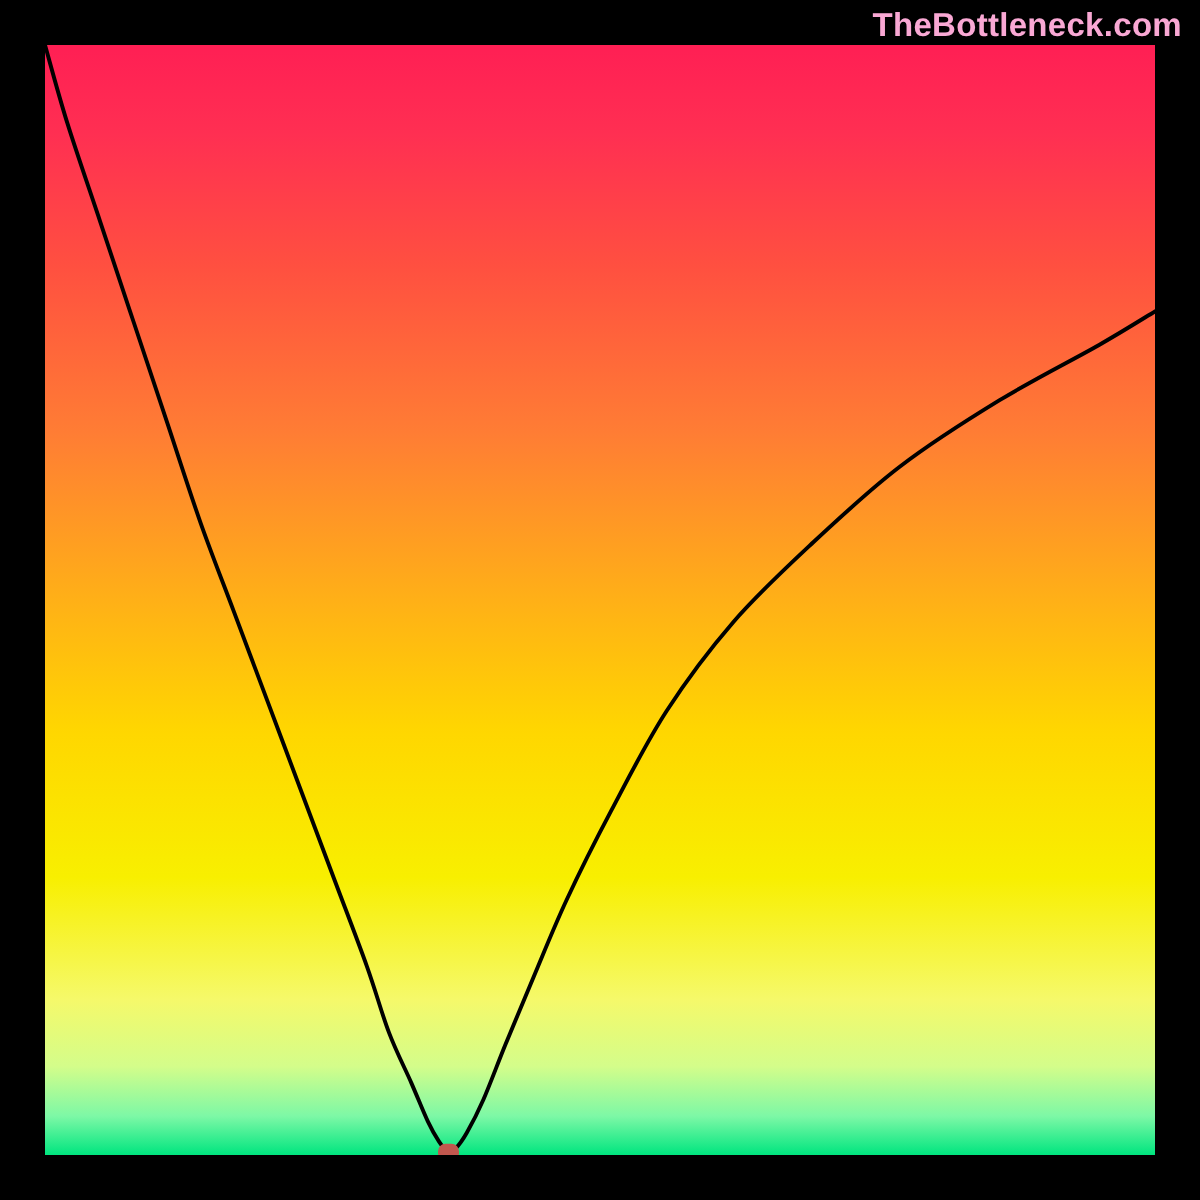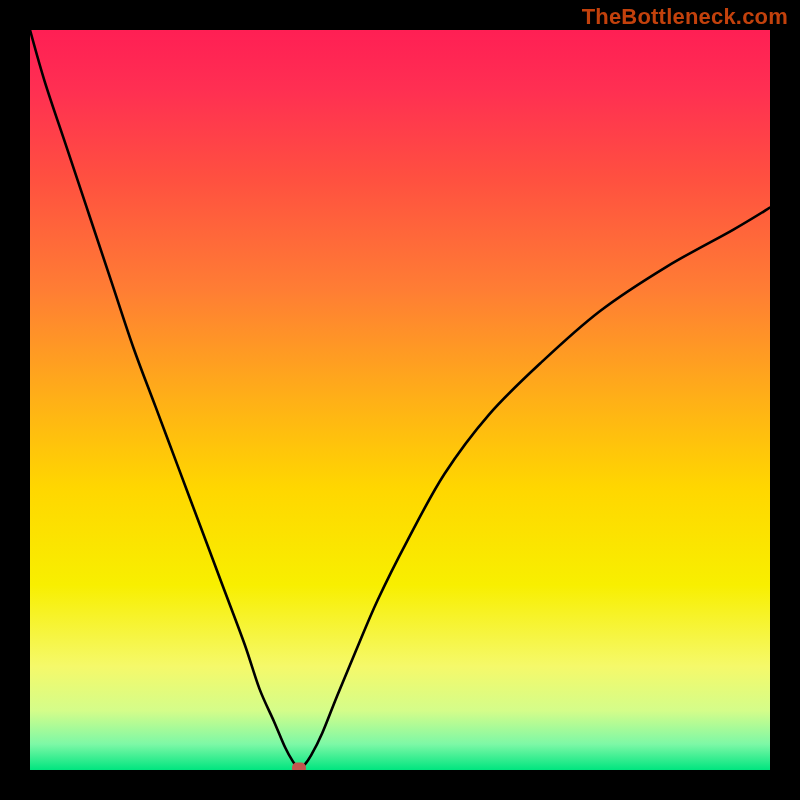--- a/index.html
+++ b/index.html
@@ -40,21 +40,21 @@
     border-radius: 5px;
     transform: translate(-50%, -50%);
   }
   .watermark {
     position: absolute;
     top: 4px;
     right: 12px;
     font-family: Arial, Helvetica, sans-serif;
     font-size: 22px;
     font-weight: 600;
-    color: #c2410c;
+    color: #f9a8d4;
     letter-spacing: 0.2px;
   }
 </style>
 </head>
 <body>
 
 <div class="frame">
   <div class="watermark">TheBottleneck.com</div>
   <div class="plot-area">
     <svg class="gradient" viewBox="0 0 740 740" preserveAspectRatio="none">

